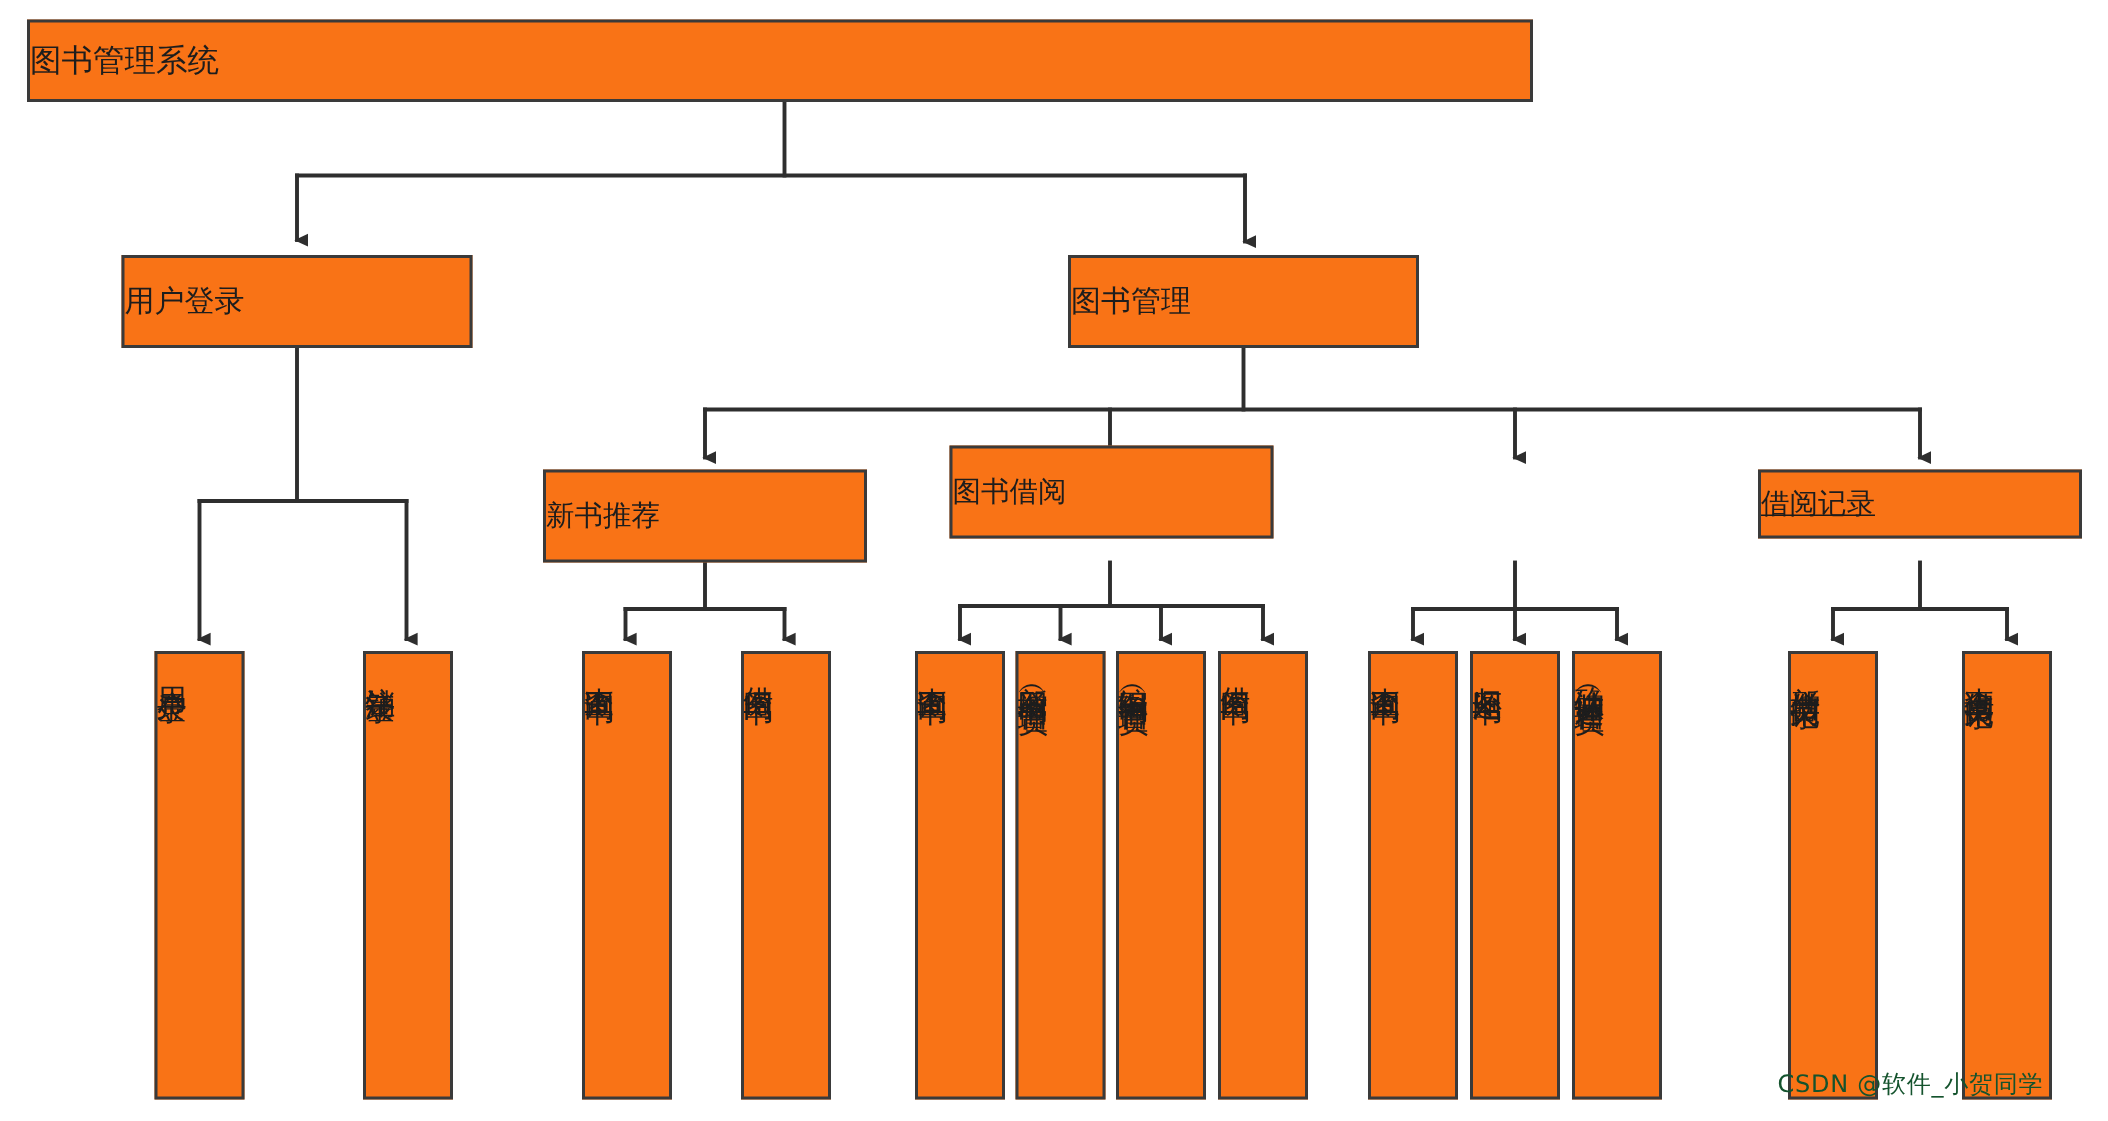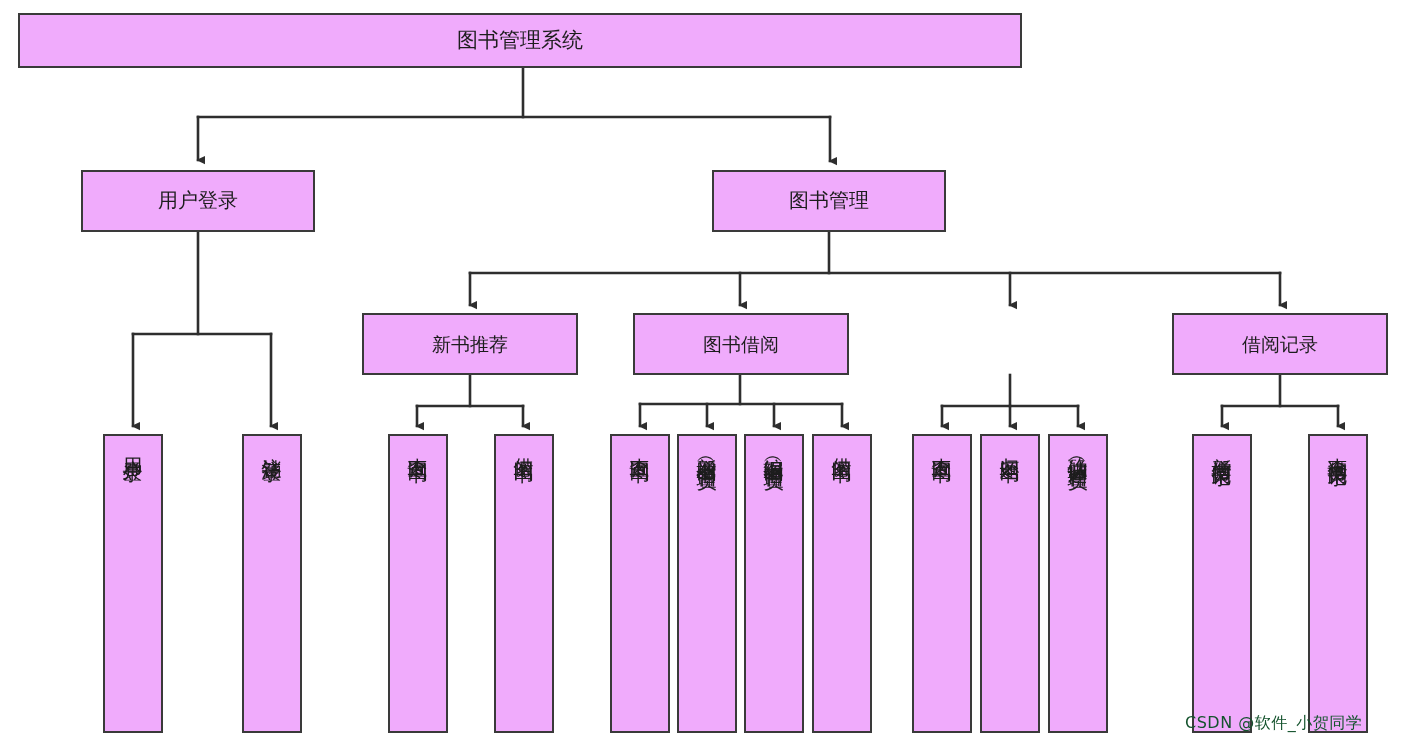--- a/index.html
+++ b/index.html
@@ -6,24 +6,24 @@
   body{
     width:1405px;height:747px;overflow:hidden;
     font-family:"DejaVu Sans","Liberation Sans",sans-serif;
     color:#1a1a1a;
   }
   #stage{position:relative;width:1405px;height:747px;}
   svg#wires{position:absolute;left:0;top:0;width:1405px;height:747px;}
 
   .node{
     position:absolute;
-    background:#f0abfc;
+    background:#f97316;
     border:2px solid #3a3a3a;
     box-sizing:border-box;
-    display:flex;align-items:center;justify-content:center;
+    display:flex;align-items:center;justify-content:flex-start;
   }
   .node .lbl{
     display:block;
     text-align:center;
     line-height:1.08;
     color:#1d1d1d;
     white-space:nowrap;
   }
   
   .node.h .lbl{font-size:21px;}
@@ -120,24 +120,24 @@
   <div class="node m" style="left:81px;top:170px;width:234px;height:62px;">
     <span class="lbl">用户登录</span>
   </div>
   <div class="node g" style="left:362px;top:313px;width:216px;height:62px;">
     <span class="lbl">新书推荐</span>
   </div>
 
   <div class="node m" style="left:712px;top:170px;width:234px;height:62px;">
     <span class="lbl">图书管理</span>
   </div>
-  <div class="node g" style="left:633px;top:313px;width:216px;height:62px;">
+  <div class="node g" style="left:633px;top:297px;width:216px;height:62px;">
     <span class="lbl">图书借阅</span>
   </div>
-  <div class="node g" style="left:1172px;top:313px;width:216px;height:62px;">
+  <div class="node g" style="left:1172px;top:313px;width:216px;height:46px;text-decoration:underline;">
     <span class="lbl">借阅记录</span>
   </div>
 
   <div class="node leaf" style="left:103px;top:434px;width:60px;height:299px;">
     <span class="lbl">用户登录</span>
   </div>
   <div class="node leaf" style="left:242px;top:434px;width:60px;height:299px;">
     <span class="lbl">注销登录</span>
   </div>
 

